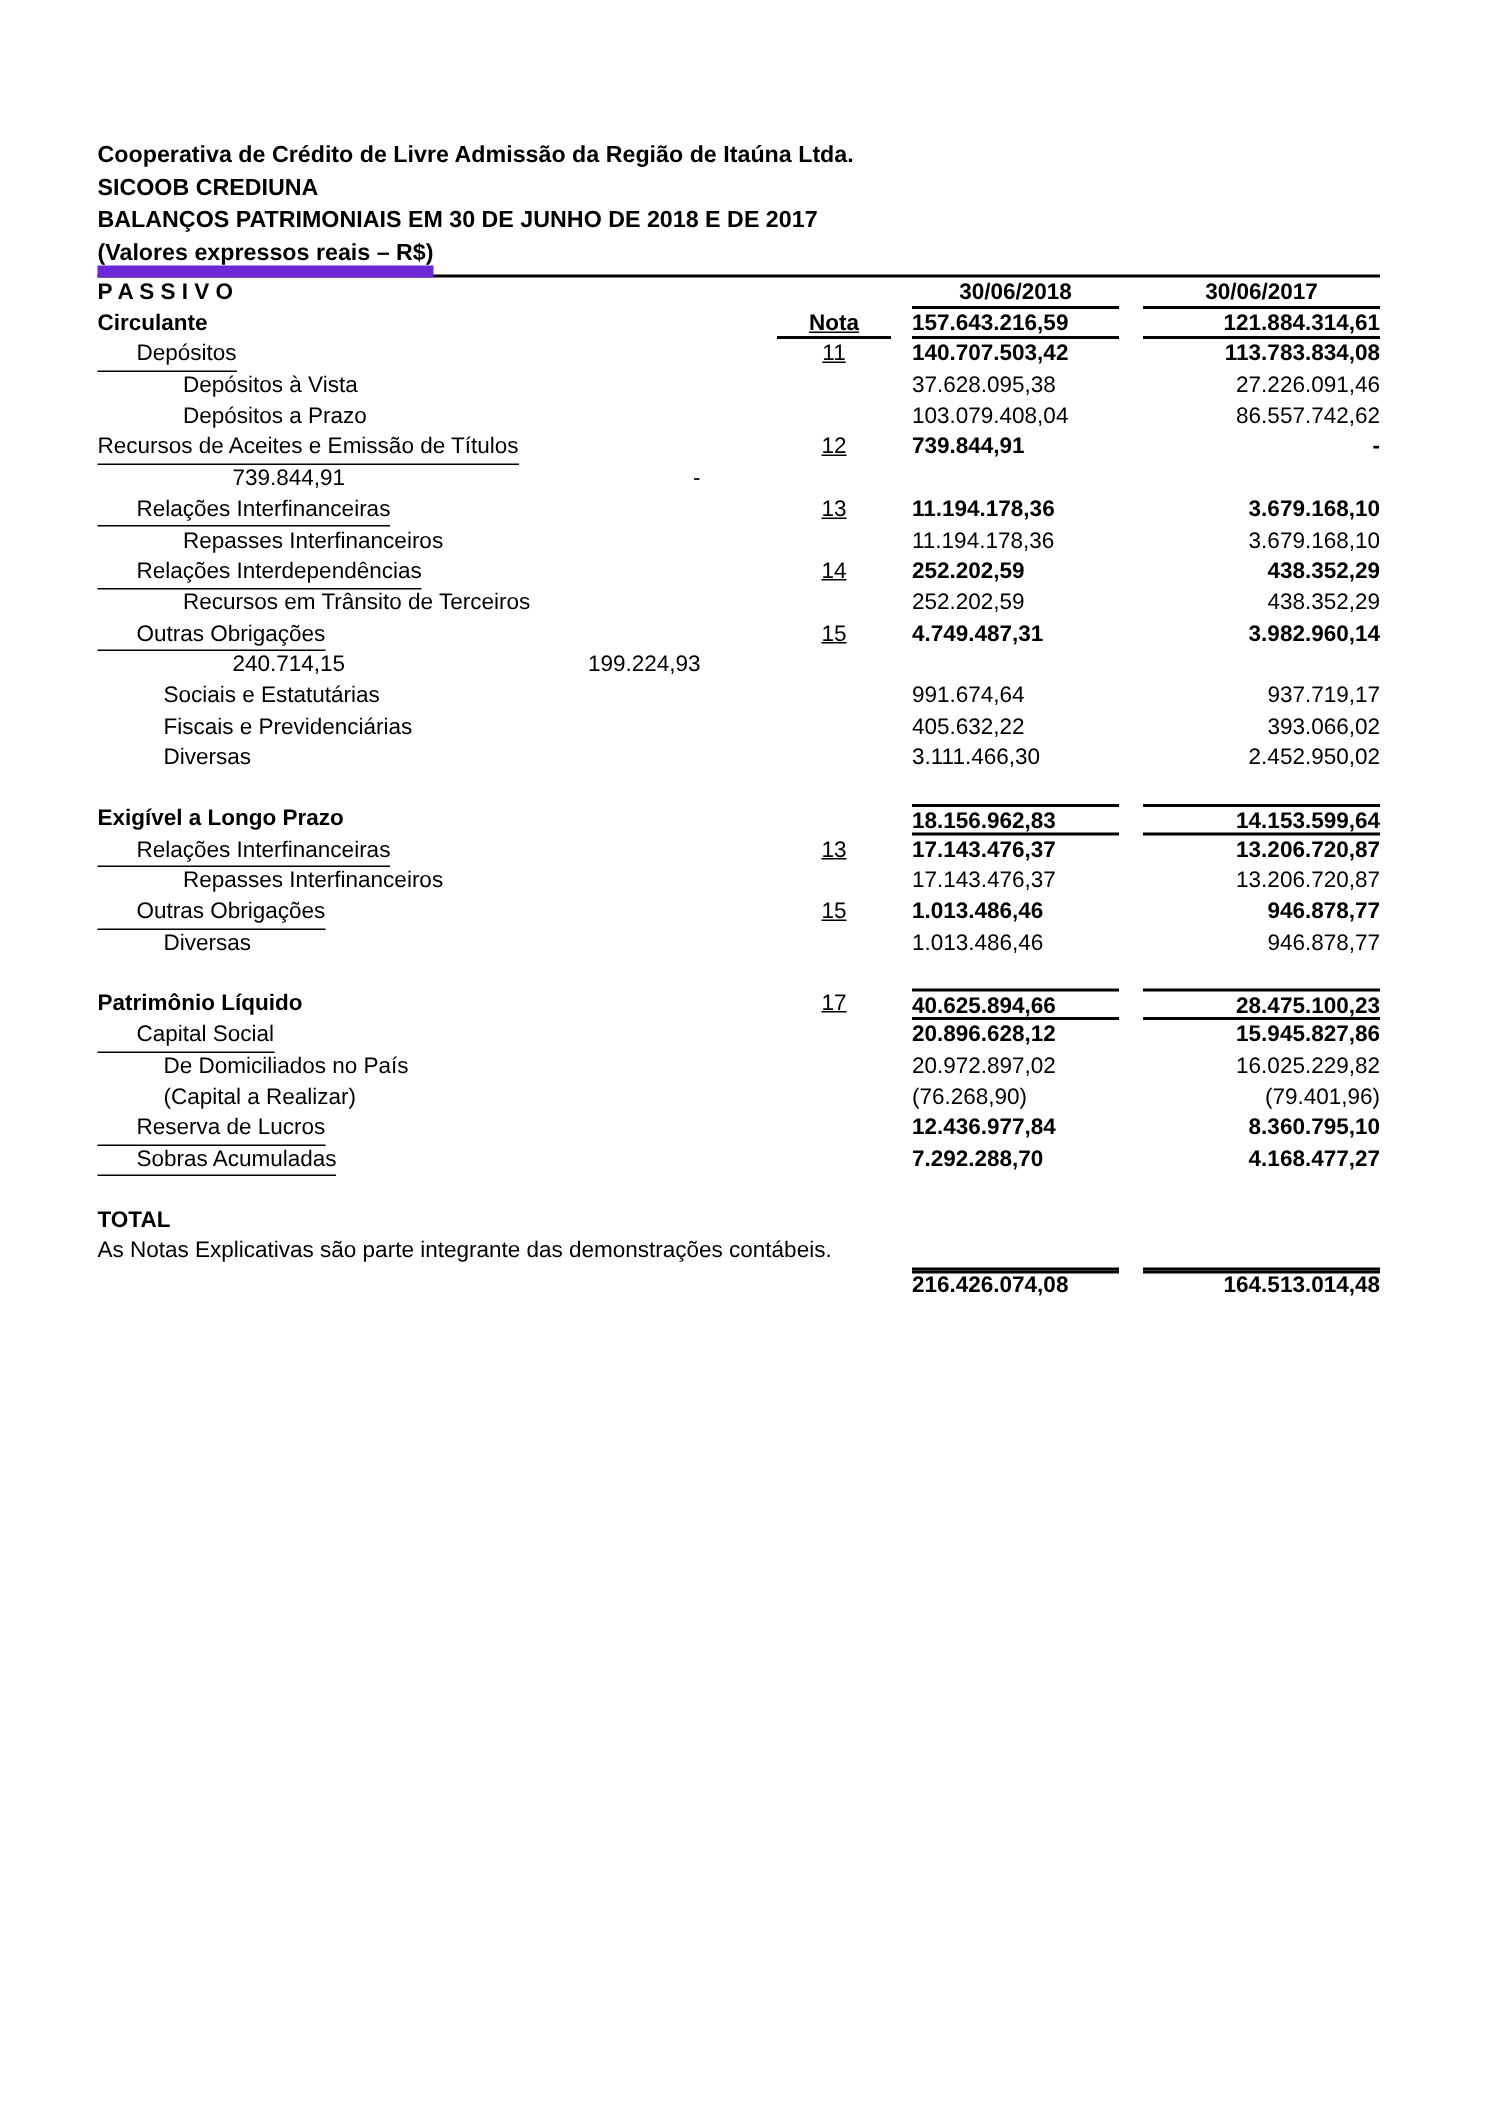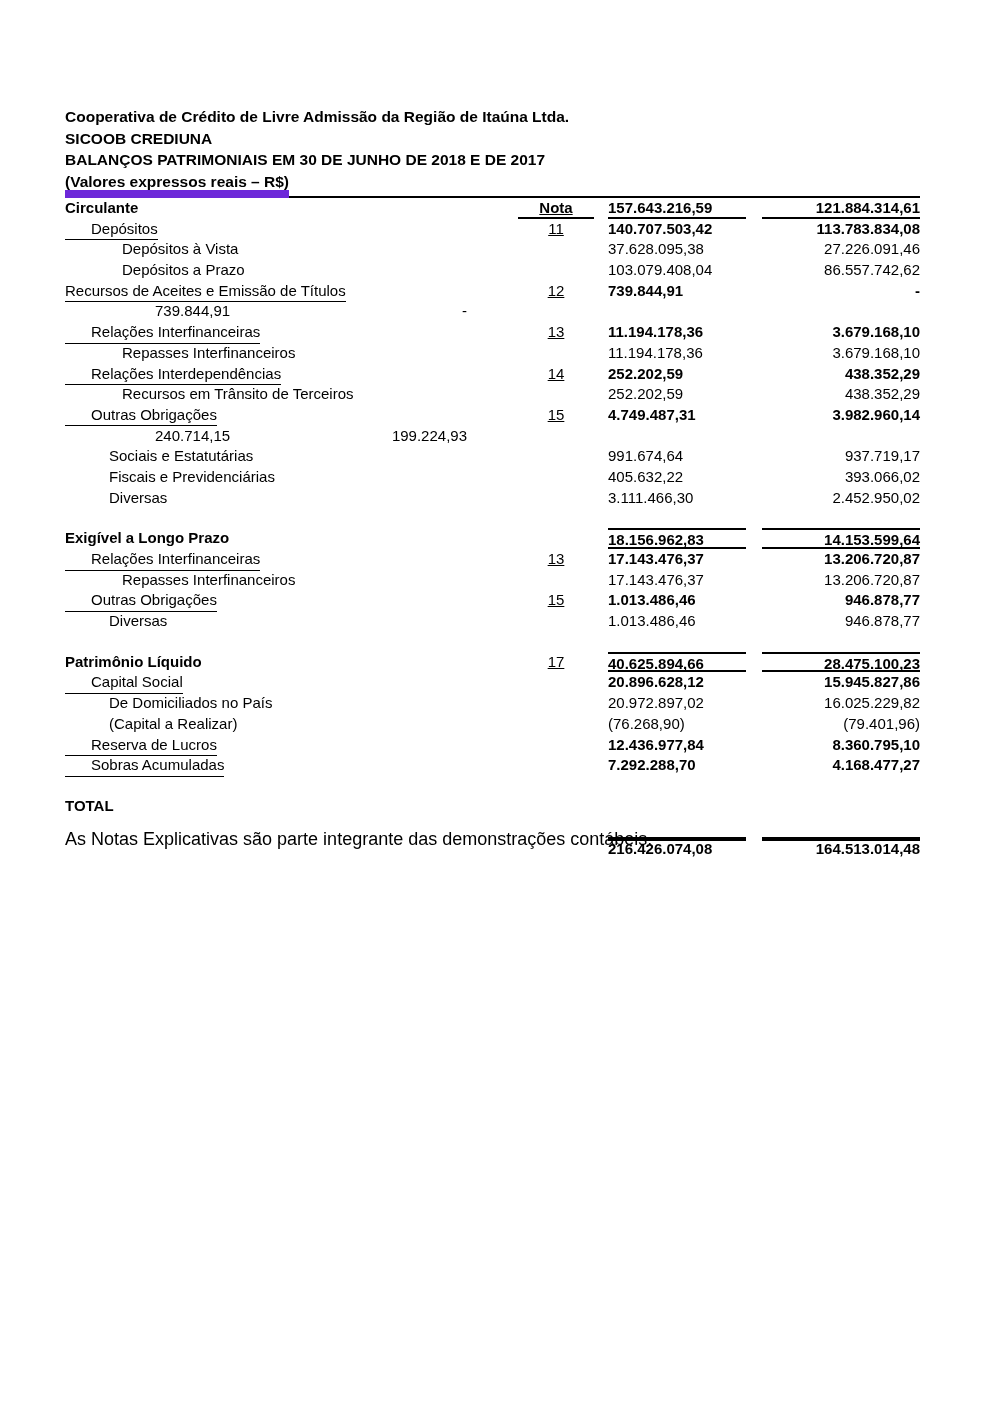--- a/index.html
+++ b/index.html
@@ -6,21 +6,21 @@
   html,body { background:#ffffff; }
   body {
     width:1000px; height:1415px;
     font-family:"Liberation Sans", sans-serif;
     color:#000;
   }
   .page {
     position:relative; width:1000px; height:1415px;
     background:#ffffff; overflow:hidden;
   }
-  .content { position:absolute; left:65px; top:106px; width:855px; }
+  .content { position:absolute; left:65px; top:93px; width:855px; }
 
   
   .doc-header .hline {
     font-size:15.5px; font-weight:bold; line-height:21.5px;
     white-space:nowrap;
   }
   .doc-header .uline span { border-bottom:8px solid #6d28d9; }
   .rule-full { border-top:2px solid #000; margin-top:4px; }
 
   
@@ -40,38 +40,46 @@
   .c-v1 { width:138px; text-align:left; white-space:nowrap; }
   .c-v2 { width:158px; text-align:right; white-space:nowrap; }
   .center { text-align:center; }
   .vb { font-weight:bold; }
   .rt { border-top:2px solid #000; }
   .rb { border-bottom:2px solid #000; }
   .total .rt { border-top-width:2.5px;margin-top:41px; }
   .total .rb { border-bottom-width:2.5px; }
   .spacer { width:100%; }
 
-  .footnote { font-size:18px; line-height:20.7px; margin-top:12px; }
+  .footnote { font-size:15px; line-height:20.7px; margin-top:0; }
 </style>
 </head>
 <body>
 
 <div class="page">
   <div class="content">
 
     <div class="doc-header">
       <div class="hline">Cooperativa de Crédito de Livre Admissão da Região de Itaúna Ltda.</div>
       <div class="hline">SICOOB CREDIUNA</div>
       <div class="hline">BALANÇOS PATRIMONIAIS EM 30 DE JUNHO DE 2018 E DE 2017</div>
       <div class="hline uline"><span>(Valores expressos reais – R$)</span></div>
     </div>
 
     <div class="rule-full"></div>
 
     <div>
+      <div class="trow thead">
+        <div class="c-label"><span class="lbl lb">P A S S I V O</span></div>
+        <div class="c-nota"></div>
+        <div class="gap1"></div>
+        <div class="c-v1 vb rb center">30/06/2018</div>
+        <div class="gap2"></div>
+        <div class="c-v2 vb rb center">30/06/2017</div>
+      </div>
       <div id="t-rows">
           <div class="trow">
             <div class="c-label"><span class="lbl ind0 lb">Circulante</span></div>
             <div class="c-nota nu nb">Nota</div>
             <div class="gap1"></div>
             <div class="c-v1 vb rb">157.643.216,59</div>
             <div class="gap2"></div>
             <div class="c-v2 vb rb">121.884.314,61</div>
           </div>
           <div class="trow">

